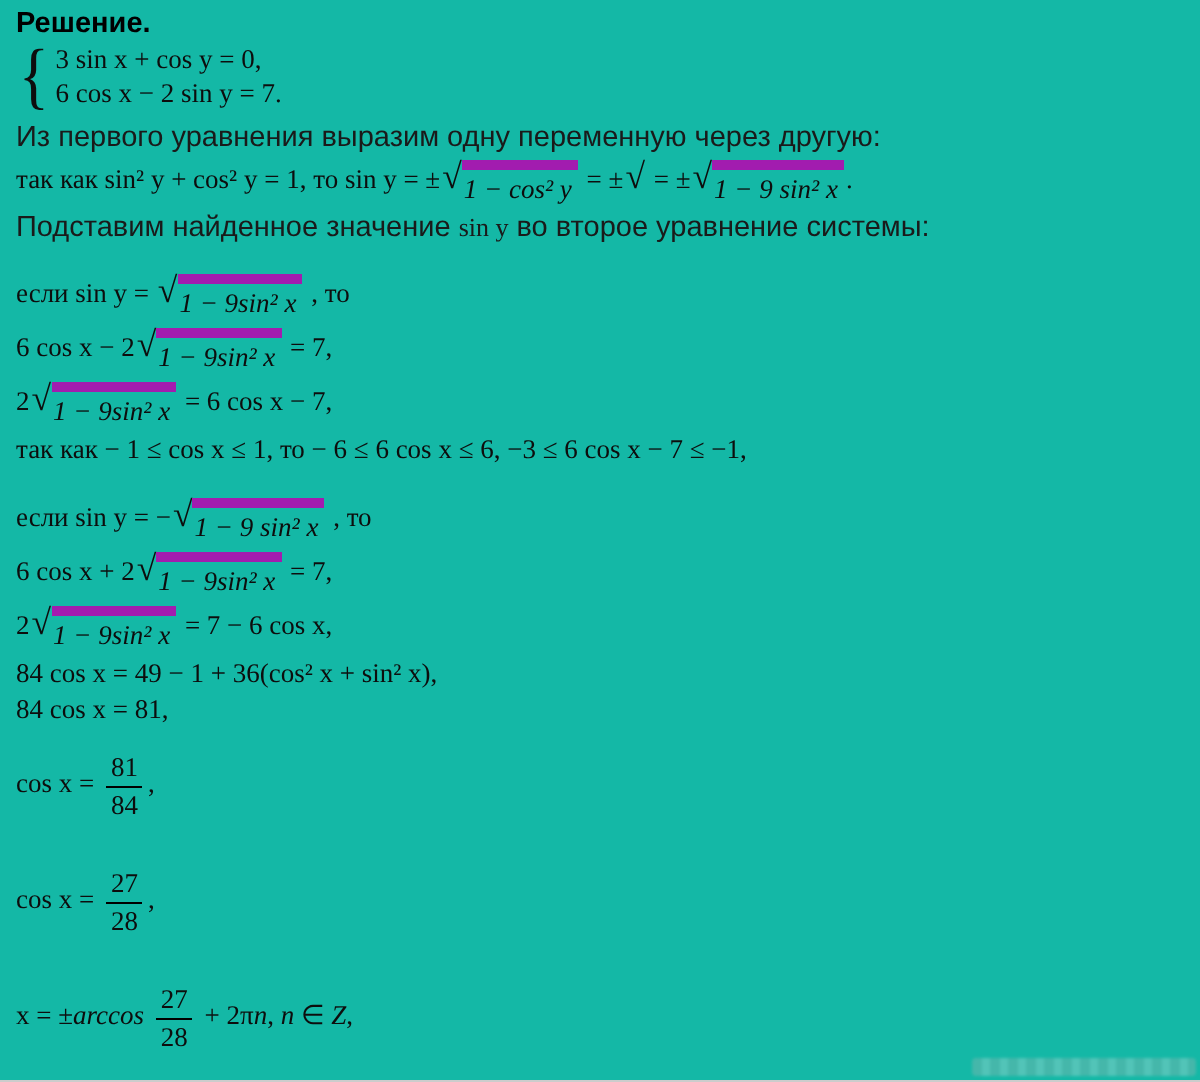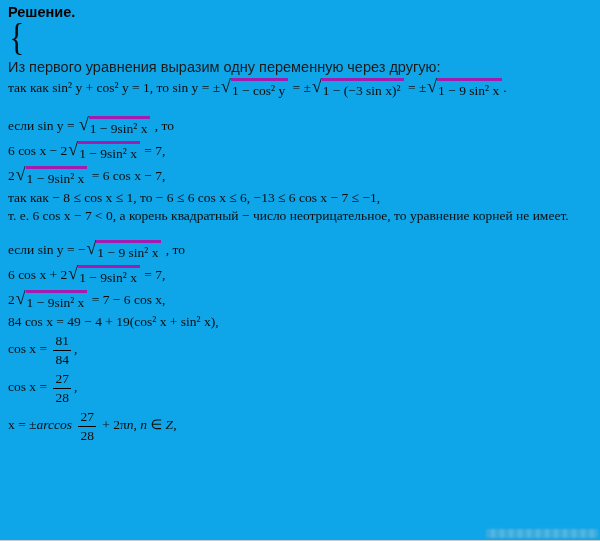--- a/index.html
+++ b/index.html
@@ -4,21 +4,21 @@
 <style>
   html, body { margin:0; padding:0; }
   body {
     width:600px; height:541px; overflow:hidden; background:#ffffff;
     font-family:"Liberation Serif", serif;
   }
   .page {
     position:relative; box-sizing:border-box;
     width:600px; height:541px;
     padding:4px 0 0 8px;
-    background:#0ea5e9;
+    background:#14b8a6;
     border-bottom:1px solid #cccccc;
   }
   .title {
     font-family:"Liberation Sans", sans-serif;
     font-weight:bold; font-size:14.5px; color:#000;
     margin:0 0 1px 0;
   }
   .line { white-space:nowrap; }
   .math {
     font-family:"Liberation Serif", serif;
@@ -31,80 +31,84 @@
   .gap { height:11px; }
   .system { display:flex; align-items:center; margin:0 0 5px 0; }
   .system .brace {
     font-family:"Liberation Serif", serif;
     font-size:37px; line-height:0.9; margin-right:2px;
     transform:scaleX(0.85); color:#0d0d0d;
   }
   .system .rows .line { margin:1px 0; }
   .sqrt { display:inline-flex; align-items:flex-start; margin:1px 1px; }
   .rad  { font-size:1.32em; line-height:1.0; }
-  .vin  { border-top:3px solid #a21caf; padding:2px 3px 0 1px; }
-  .frac { display:inline-block; vertical-align:middle; text-align:center; margin:1px 3px; }
+  .vin  { border-top:5px solid #a21caf; padding:2px 3px 0 1px;font-style:italic; }
+  .frac { display:inline-block; vertical-align:middle; text-align:center; margin:11px 3px; }
   .num  { display:block; padding:0 2px 1px 2px; border-bottom:1px solid #000; line-height:1.15; }
   .den  { display:block; padding:1px 2px 0 2px; line-height:1.15; }
   i { }
   .mathtxt { font-family:"Liberation Serif", serif; font-size:13px; }
   .watermark {
     position:absolute; right:2px; bottom:2px;
     width:112px; height:9px; border-radius:2px;
     opacity:0.30; filter:blur(0.8px);
     background:repeating-linear-gradient(90deg,#b5b5b5 0 5px,#e2e2e2 5px 9px);
   }
 </style>
 </head>
 <body>
 
 <div class="page">
   <div class="title">Решение.</div>
   <div id="content">
       <div class="system">
         <span class="brace">{</span>
+        <span class="rows" style="display: block;">
+          <div class="line math">3 sin x + cos y = 0,</div>
+          <div class="line math">6 cos x − 2 sin y = 7.</div>
+        </span>
       </div>
       <div class="line sans">Из первого уравнения выразим одну переменную через другую:</div>
       <div class="line math">так как  sin² y + cos² y = 1, то  sin y = ±<span class="sqrt">
           <span class="rad">√</span>
           <span class="vin">1 − cos² y</span>
         </span> = ±<span class="sqrt">
           <span class="rad">√</span>
-          <span class="vin">1 − (−3 sin x)²</span>
         </span> = ±<span class="sqrt">
           <span class="rad">√</span>
           <span class="vin">1 − 9 sin² x</span>
         </span>.</div>
+      <div class="line sans">Подставим найденное значение <span class="mathtxt">sin y</span> во второе уравнение системы:</div>
       <div class="gap"></div>
       <div class="line math">если  sin y = <span class="sqrt">
           <span class="rad">√</span>
           <span class="vin">1 − 9sin² x</span>
         </span> , то</div>
       <div class="line math">6 cos x − 2<span class="sqrt">
           <span class="rad">√</span>
           <span class="vin">1 − 9sin² x</span>
         </span> = 7,</div>
       <div class="line math">2<span class="sqrt">
           <span class="rad">√</span>
           <span class="vin">1 − 9sin² x</span>
         </span> = 6 cos x − 7,</div>
-      <div class="line math">так как  − 8 ≤ cos x ≤ 1, то − 6 ≤ 6 cos x ≤ 6, −13 ≤ 6 cos x − 7 ≤ −1,</div>
-      <div class="line math">т. е. 6 cos x − 7 &lt; 0, а корень квадратный − число неотрицательное, то уравнение корней не имеет.</div>
+      <div class="line math">так как  − 1 ≤ cos x ≤ 1, то − 6 ≤ 6 cos x ≤ 6, −3 ≤ 6 cos x − 7 ≤ −1,</div>
       <div class="gap"></div>
       <div class="line math">если  sin y = −<span class="sqrt">
           <span class="rad">√</span>
           <span class="vin">1 − 9 sin² x</span>
         </span> , то</div>
       <div class="line math">6 cos x + 2<span class="sqrt">
           <span class="rad">√</span>
           <span class="vin">1 − 9sin² x</span>
         </span> = 7,</div>
       <div class="line math">2<span class="sqrt">
           <span class="rad">√</span>
           <span class="vin">1 − 9sin² x</span>
         </span> = 7 − 6 cos x,</div>
-      <div class="line math">84 cos x = 49 − 4 + 19(cos² x + sin² x),</div>
+      <div class="line math">84 cos x = 49 − 1 + 36(cos² x + sin² x),</div>
+      <div class="line math">84 cos x = 81,</div>
       <div class="line math">cos x = <span class="frac"><span class="num">81</span><span class="den">84</span></span>,</div>
       <div class="line math">cos x = <span class="frac"><span class="num">27</span><span class="den">28</span></span>,</div>
       <div class="line math">x = ±<i>arccos</i> <span class="frac"><span class="num">27</span><span class="den">28</span></span> + 2π<i>n</i>, <i>n</i> ∈ <i>Z</i>,</div>
     </div>
   <div class="watermark"></div>
 </div>
 
 </body></html>

